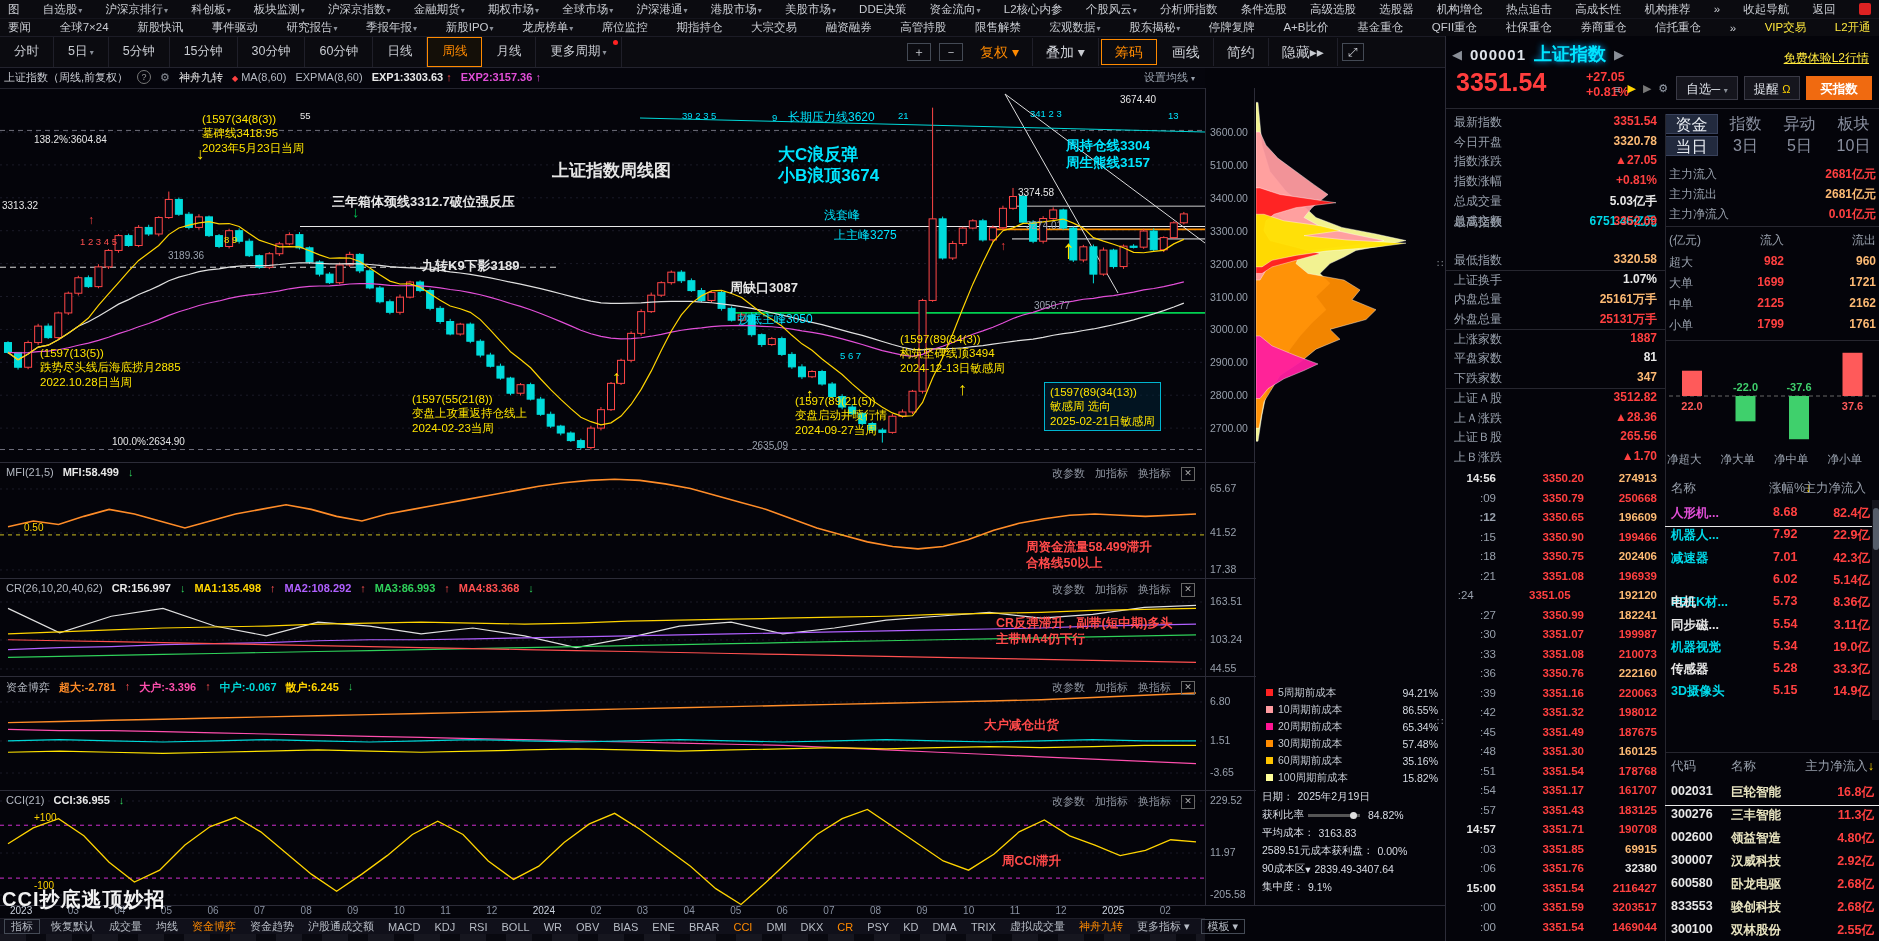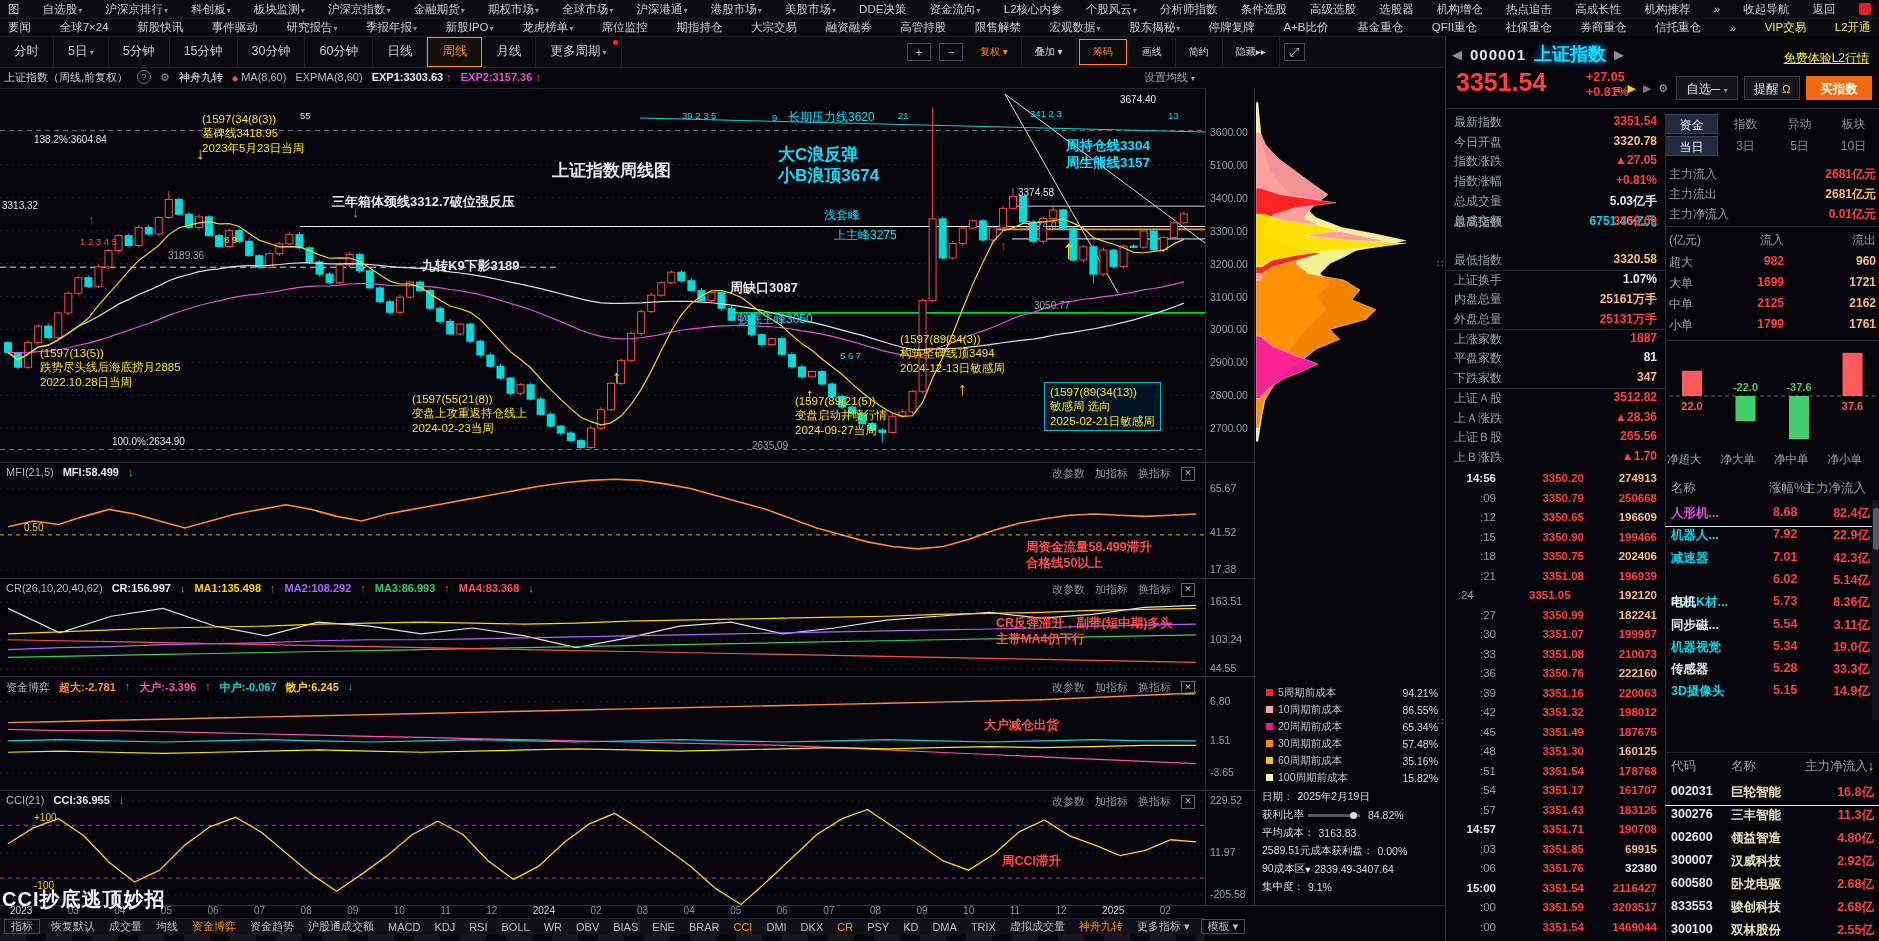--- a/index.html
+++ b/index.html
@@ -14,21 +14,21 @@
   .mi.y{color:#ffe93d;}
   .appicon{width:12px;height:12px;background:#d22;border-radius:2px;display:inline-block;}
   
   #pbar{position:absolute;top:36px;left:0;width:1445px;height:30px;background:#0b0b10;
         border-top:1px solid #1c1c26;border-bottom:1px solid #23232e;display:flex;z-index:4;}
   .pitem{padding:0 14px;line-height:28px;font-size:12.5px;color:#c9ccd2;border-right:1px solid #1f1f29;position:relative;cursor:pointer;}
   .pitem.act{color:#ff8a00;border:1px solid #ff8a00;background:#140f08;line-height:26px;}
   .pitem .dd{font-size:8px;color:#8a8f98;}
   .reddot{position:absolute;top:3px;right:3px;width:5px;height:5px;border-radius:50%;background:#f22;}
   #ptools{position:absolute;left:903px;top:0;height:30px;display:flex;align-items:center;}
-  .tool{padding:0 13px;line-height:28px;font-size:10px;color:#c9ccd2;border-right:1px solid #1f1f29;cursor:pointer;}
+  .tool{padding:0 13px;line-height:28px;font-size:14px;color:#c9ccd2;border-right:1px solid #1f1f29;cursor:pointer;}
   .tool.box{border:1px solid #444a55;line-height:16px;padding:0 5px;margin:0 4px;font-size:12px;}
   .tool.or{color:#ff8a00;}
   .tool.orbox{border:1px solid #ff8a00;color:#ff8a00;line-height:24px;margin:1px 2px;}
   
   #chead{position:absolute;left:0;top:66px;width:1205px;height:22px;display:flex;align-items:center;
          gap:9px;font-size:11px;padding-left:4px;box-sizing:border-box;background:#05050c;}
   .qicon{display:inline-block;width:12px;height:12px;line-height:12px;text-align:center;
          border:1px solid #777;border-radius:50%;font-size:9px;color:#999;}
   
   #mchart{position:absolute;left:0;top:88px;width:1205px;height:374px;}
@@ -72,21 +72,21 @@
   .chgline{font-size:12.5px;font-weight:bold;color:#ff3d3d;line-height:15px;}
   .miniicons{position:absolute;left:168px;top:46px;display:flex;gap:7px;font-size:11px;align-items:center;}
   .btn{position:absolute;top:40px;height:24px;line-height:24px;text-align:center;font-size:12.5px;
        background:#15151d;border:1px solid #3a3a46;color:#dfe3ea;cursor:pointer;box-sizing:border-box;}
   .btn.buy{background:#f06a10;border-color:#f06a10;color:#fff;font-weight:bold;}
   .statrow{position:absolute;left:0;width:219px;height:20px;font-size:12px;}
   .statrow .sl{position:absolute;left:8px;color:#98a0ac;}
   .statrow .svv{position:absolute;right:8px;font-weight:bold;}
   .hline{position:absolute;height:1px;background:#26262f;}
   .vline{position:absolute;width:1px;background:#26262f;}
-  .fftab{position:absolute;height:20px;line-height:20px;text-align:center;font-size:12px;color:#8a90a0;cursor:pointer;box-sizing:border-box;}
+  .fftab{position:absolute;height:20px;line-height:20px;text-align:center;font-size:16px;color:#8a90a0;cursor:pointer;box-sizing:border-box;}
   .fftab.act{background:#222a3e;color:#e8ecf2;border:1px solid #39425c;}
   .ffrow{position:absolute;font-size:12px;width:215px;height:20px;}
   .tickrow{position:absolute;left:0;width:219px;height:19px;font-size:11.5px;display:flex;}
   .tickrow .tt{width:50px;text-align:right;}
   .tickrow .tp{width:88px;text-align:right;font-weight:bold;}
   .tickrow .tv{flex:1;text-align:right;padding-right:8px;font-weight:bold;}
   .listrow{position:absolute;font-size:12.5px;width:215px;height:21px;}
   .c-r{color:#ff4040;} .c-g{color:#fdba74;} .c-w{color:#e8e8e8;} .c-c{color:#00d8e8;}
   .c-y{color:#ffd400;} .c-m{color:#e24fd8;} .c-gy{color:#98a0ac;}
   
@@ -771,21 +771,21 @@
           <span class="tt c-w" style="font-weight: bold;">14:56</span>
           <span class="tp c-r">3350.20</span>
           <span class="tv c-g">274913</span>
         </div>
         <div class="tickrow" style="top: 19.5px;">
           <span class="tt c-gy" style="font-weight: normal;">:09</span>
           <span class="tp c-r">3350.79</span>
           <span class="tv c-r">250668</span>
         </div>
         <div class="tickrow" style="top: 39px;">
-          <span class="tt c-gy" style="font-weight: normal;">:12</span>
+          <span class="tt c-gy" style="font-weight: bold;">:12</span>
           <span class="tp c-r">3350.65</span>
           <span class="tv c-g">196609</span>
         </div>
         <div class="tickrow" style="top: 58.5px;">
           <span class="tt c-gy" style="font-weight: normal;">:15</span>
           <span class="tp c-r">3350.90</span>
           <span class="tv c-r">199466</span>
         </div>
         <div class="tickrow" style="top: 78px;">
           <span class="tt c-gy" style="font-weight: normal;">:18</span>

